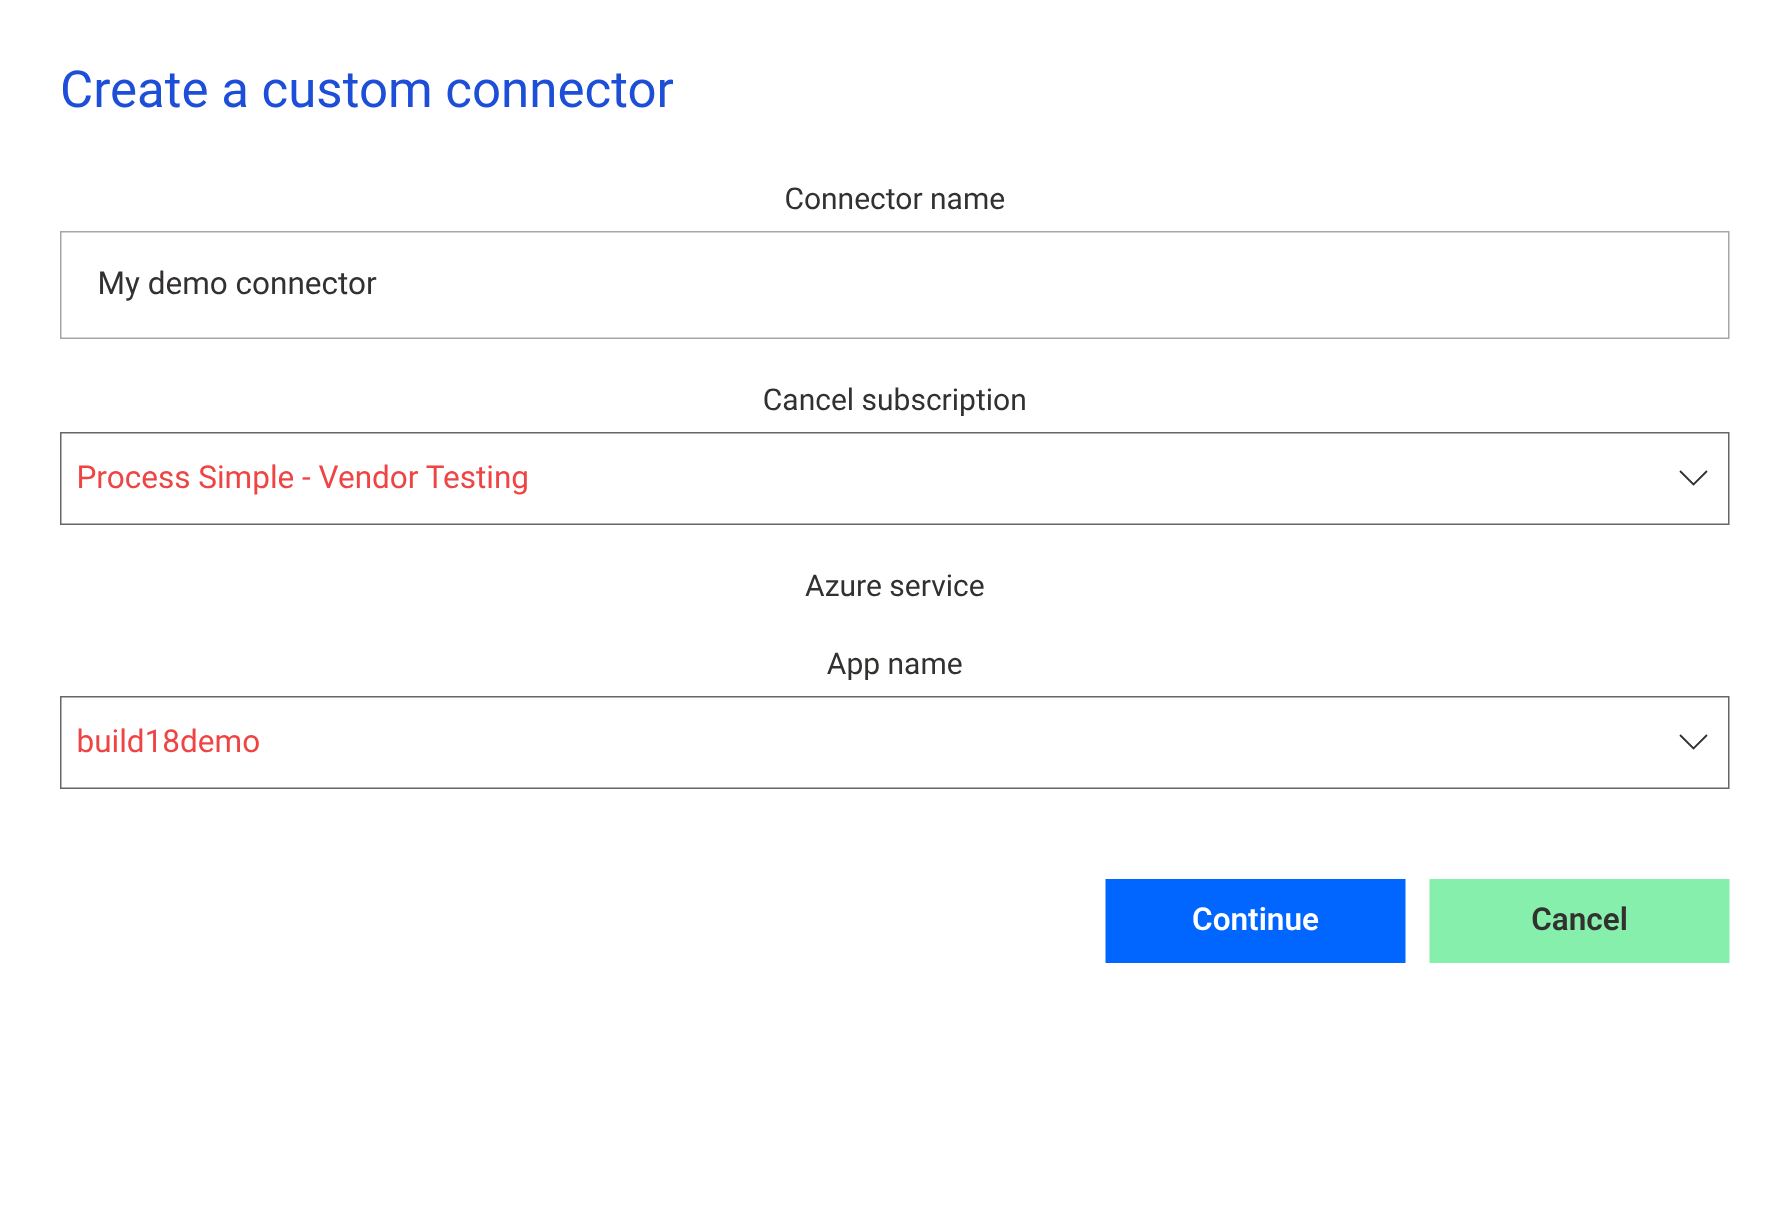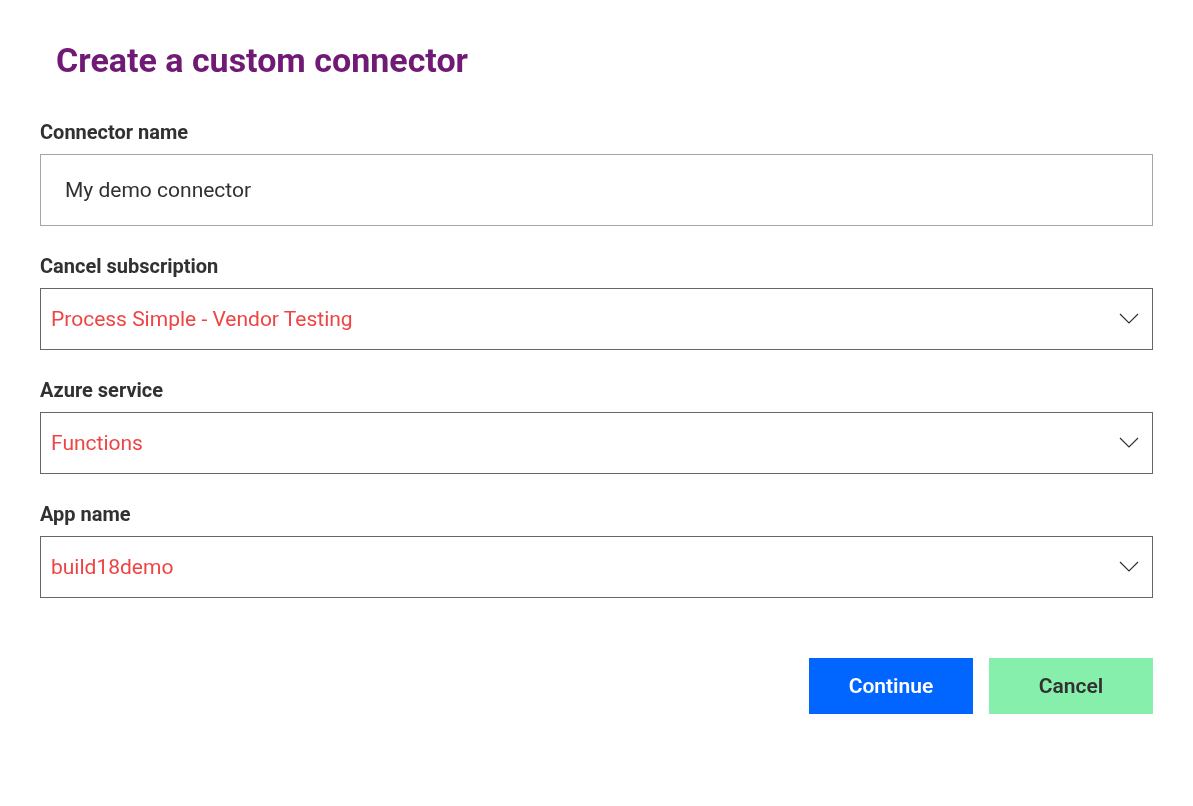--- a/index.html
+++ b/index.html
@@ -9,34 +9,34 @@
     }
     body {
       font-family: "Segoe UI", -apple-system, BlinkMacSystemFont, Roboto, "Helvetica Neue", sans-serif;
       background: #ffffff;
       padding: 40px;
       color: #323130;
       width: 1193px;
     }
     .page-title {
       font-size: 34px;
-      font-weight: 700;
+      font-weight: 400;
       margin-bottom: 40px;
-      color: #701a75;
-      margin-left: 16px;
+      color: #1d4ed8;
     }
     .field-group {
       margin-bottom: 28px;
     }
     .field-label {
       font-size: 20px;
-      font-weight: 700;
+      font-weight: 400;
       color: #323130;
       margin-bottom: 10px;
       display: block;
+      text-align: center;
     }
     .text-input {
       width: 100%;
       height: 72px;
       border: 1px solid #a6a6a6;
       font-size: 21px;
       padding: 0 24px;
       font-family: inherit;
       color: #323130;
       background: #ffffff;
@@ -68,21 +68,21 @@
       width: 20px;
       height: 12px;
     }
     .button-row {
       display: flex;
       justify-content: flex-end;
       gap: 16px;
       margin-top: 60px;
     }
     .btn {
-      width: 164px;
+      width: 200px;
       height: 56px;
       font-size: 21px;
       font-family: inherit;
       border: none;
       cursor: pointer;
       font-weight: 600;
     }
     .btn-primary {
       background: #0066ff;
       color: #ffffff;
@@ -109,28 +109,20 @@
       <span>Process Simple - Vendor Testing</span>
     </div>
     <svg class="chevron-icon" viewBox="0 0 20 12">
       <path d="M1 1 L10 10 L19 1" stroke="#323130" stroke-width="1.2" fill="none"></path>
     </svg>
   </div>
 </div>
 
 <div class="field-group">
   <label class="field-label">Azure service</label>
-  <div class="select-wrapper">
-    <div class="select-input">
-      <span>Functions</span>
-    </div>
-    <svg class="chevron-icon" viewBox="0 0 20 12">
-      <path d="M1 1 L10 10 L19 1" stroke="#323130" stroke-width="1.2" fill="none"></path>
-    </svg>
-  </div>
 </div>
 
 <div class="field-group">
   <label class="field-label">App name</label>
   <div class="select-wrapper">
     <div class="select-input">
       <span>build18demo</span>
     </div>
     <svg class="chevron-icon" viewBox="0 0 20 12">
       <path d="M1 1 L10 10 L19 1" stroke="#323130" stroke-width="1.2" fill="none"></path>

